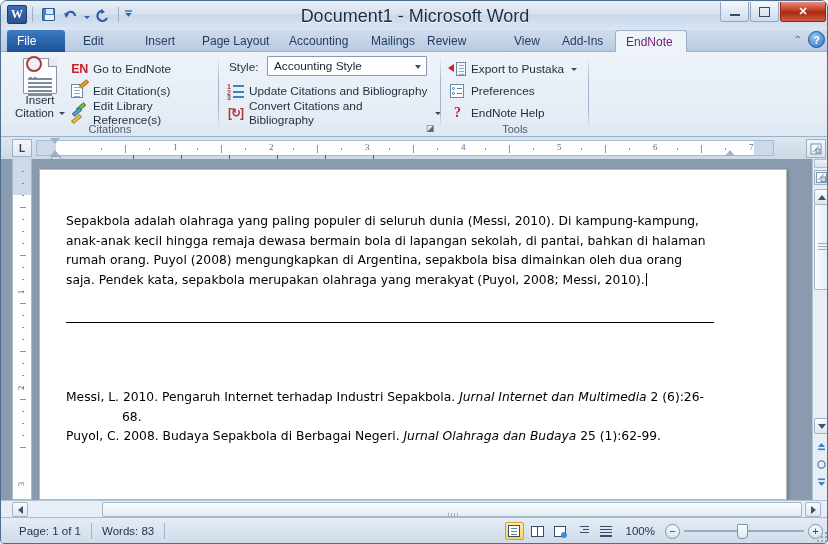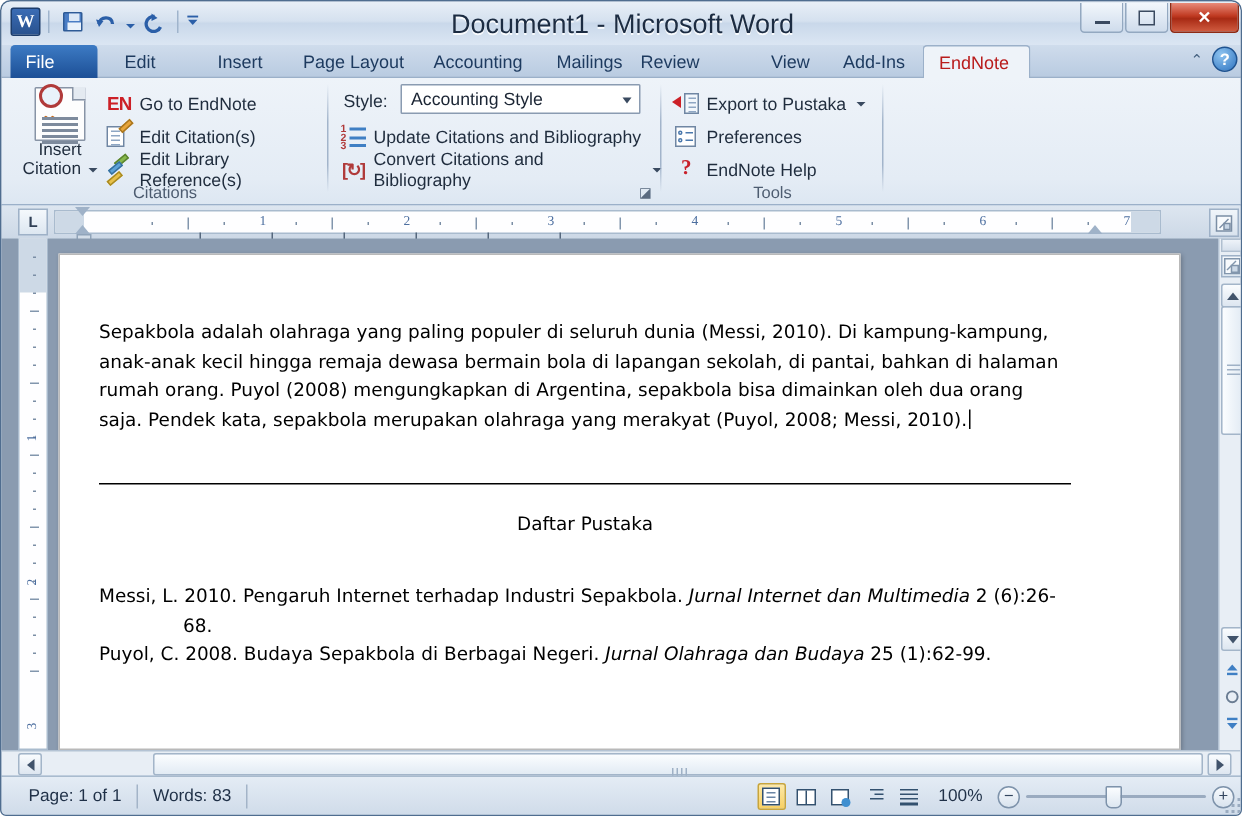--- a/index.html
+++ b/index.html
@@ -92,21 +92,21 @@
     cursor: default;
   }
   .tab.file {
     background: linear-gradient(to bottom,#3d7bc4,#1c4f96);
     color: #fff; border-radius: 3px 3px 0 0;
   }
   .tab.active {
     background: #eef3f9;
     border: 1px solid #9bb0c9; border-bottom: 1px solid #eef3f9;
     border-radius: 3px 3px 0 0;
-    color: #b91c1c;
+    color: #701a75;
     height: 23px;
   }
   .help-area { position:absolute; top:1px; right:4px; display:flex; align-items:center; gap:6px; }
   .collapse-chevron { font-size:10px;color:#4a6party; color:#44607f; }
   .help-btn {
     width:17px;height:17px;border-radius:50%;
     background: radial-gradient(circle at 35% 30%, #8fc4f0, #2f74c0);
     border:1px solid #1f5390; color:#fff; font-size:11px; font-weight:bold;
     display:flex;align-items:center;justify-content:center;
   }
@@ -655,21 +655,20 @@
       <span class="vnum" style="top:320px;">3</span>
     </div>
 
     <div class="page">
       <div class="doc-body">
         <span class="para">Sepakbola adalah olahraga yang paling populer di seluruh dunia (Messi, 2010).  Di kampung-kampung, anak-anak kecil hingga remaja dewasa bermain bola di lapangan sekolah, di pantai, bahkan di halaman rumah orang. Puyol (2008)  mengungkapkan di Argentina, sepakbola bisa dimainkan oleh dua orang saja. Pendek kata, sepakbola merupakan olahraga yang merakyat (Puyol, 2008; Messi, 2010).</span><span class="caret"></span>
       </div>
 
       <div class="hr-rule"></div>
 
-      <div class="biblio-title">Daftar Pustaka</div>
 
       <div class="biblio-list">
         <div class="biblio-entry">
           <span>Messi, L. 2010.  Pengaruh Internet terhadap Industri Sepakbola. </span><em>Jurnal Internet dan Multimedia</em><span> 2 (6):26-68.</span>
         </div>
         <div class="biblio-entry">
           <span>Puyol, C. 2008.  Budaya Sepakbola di Berbagai Negeri. </span><em>Jurnal Olahraga dan Budaya</em><span> 25 (1):62-99.</span>
         </div>
       </div>
     </div>

